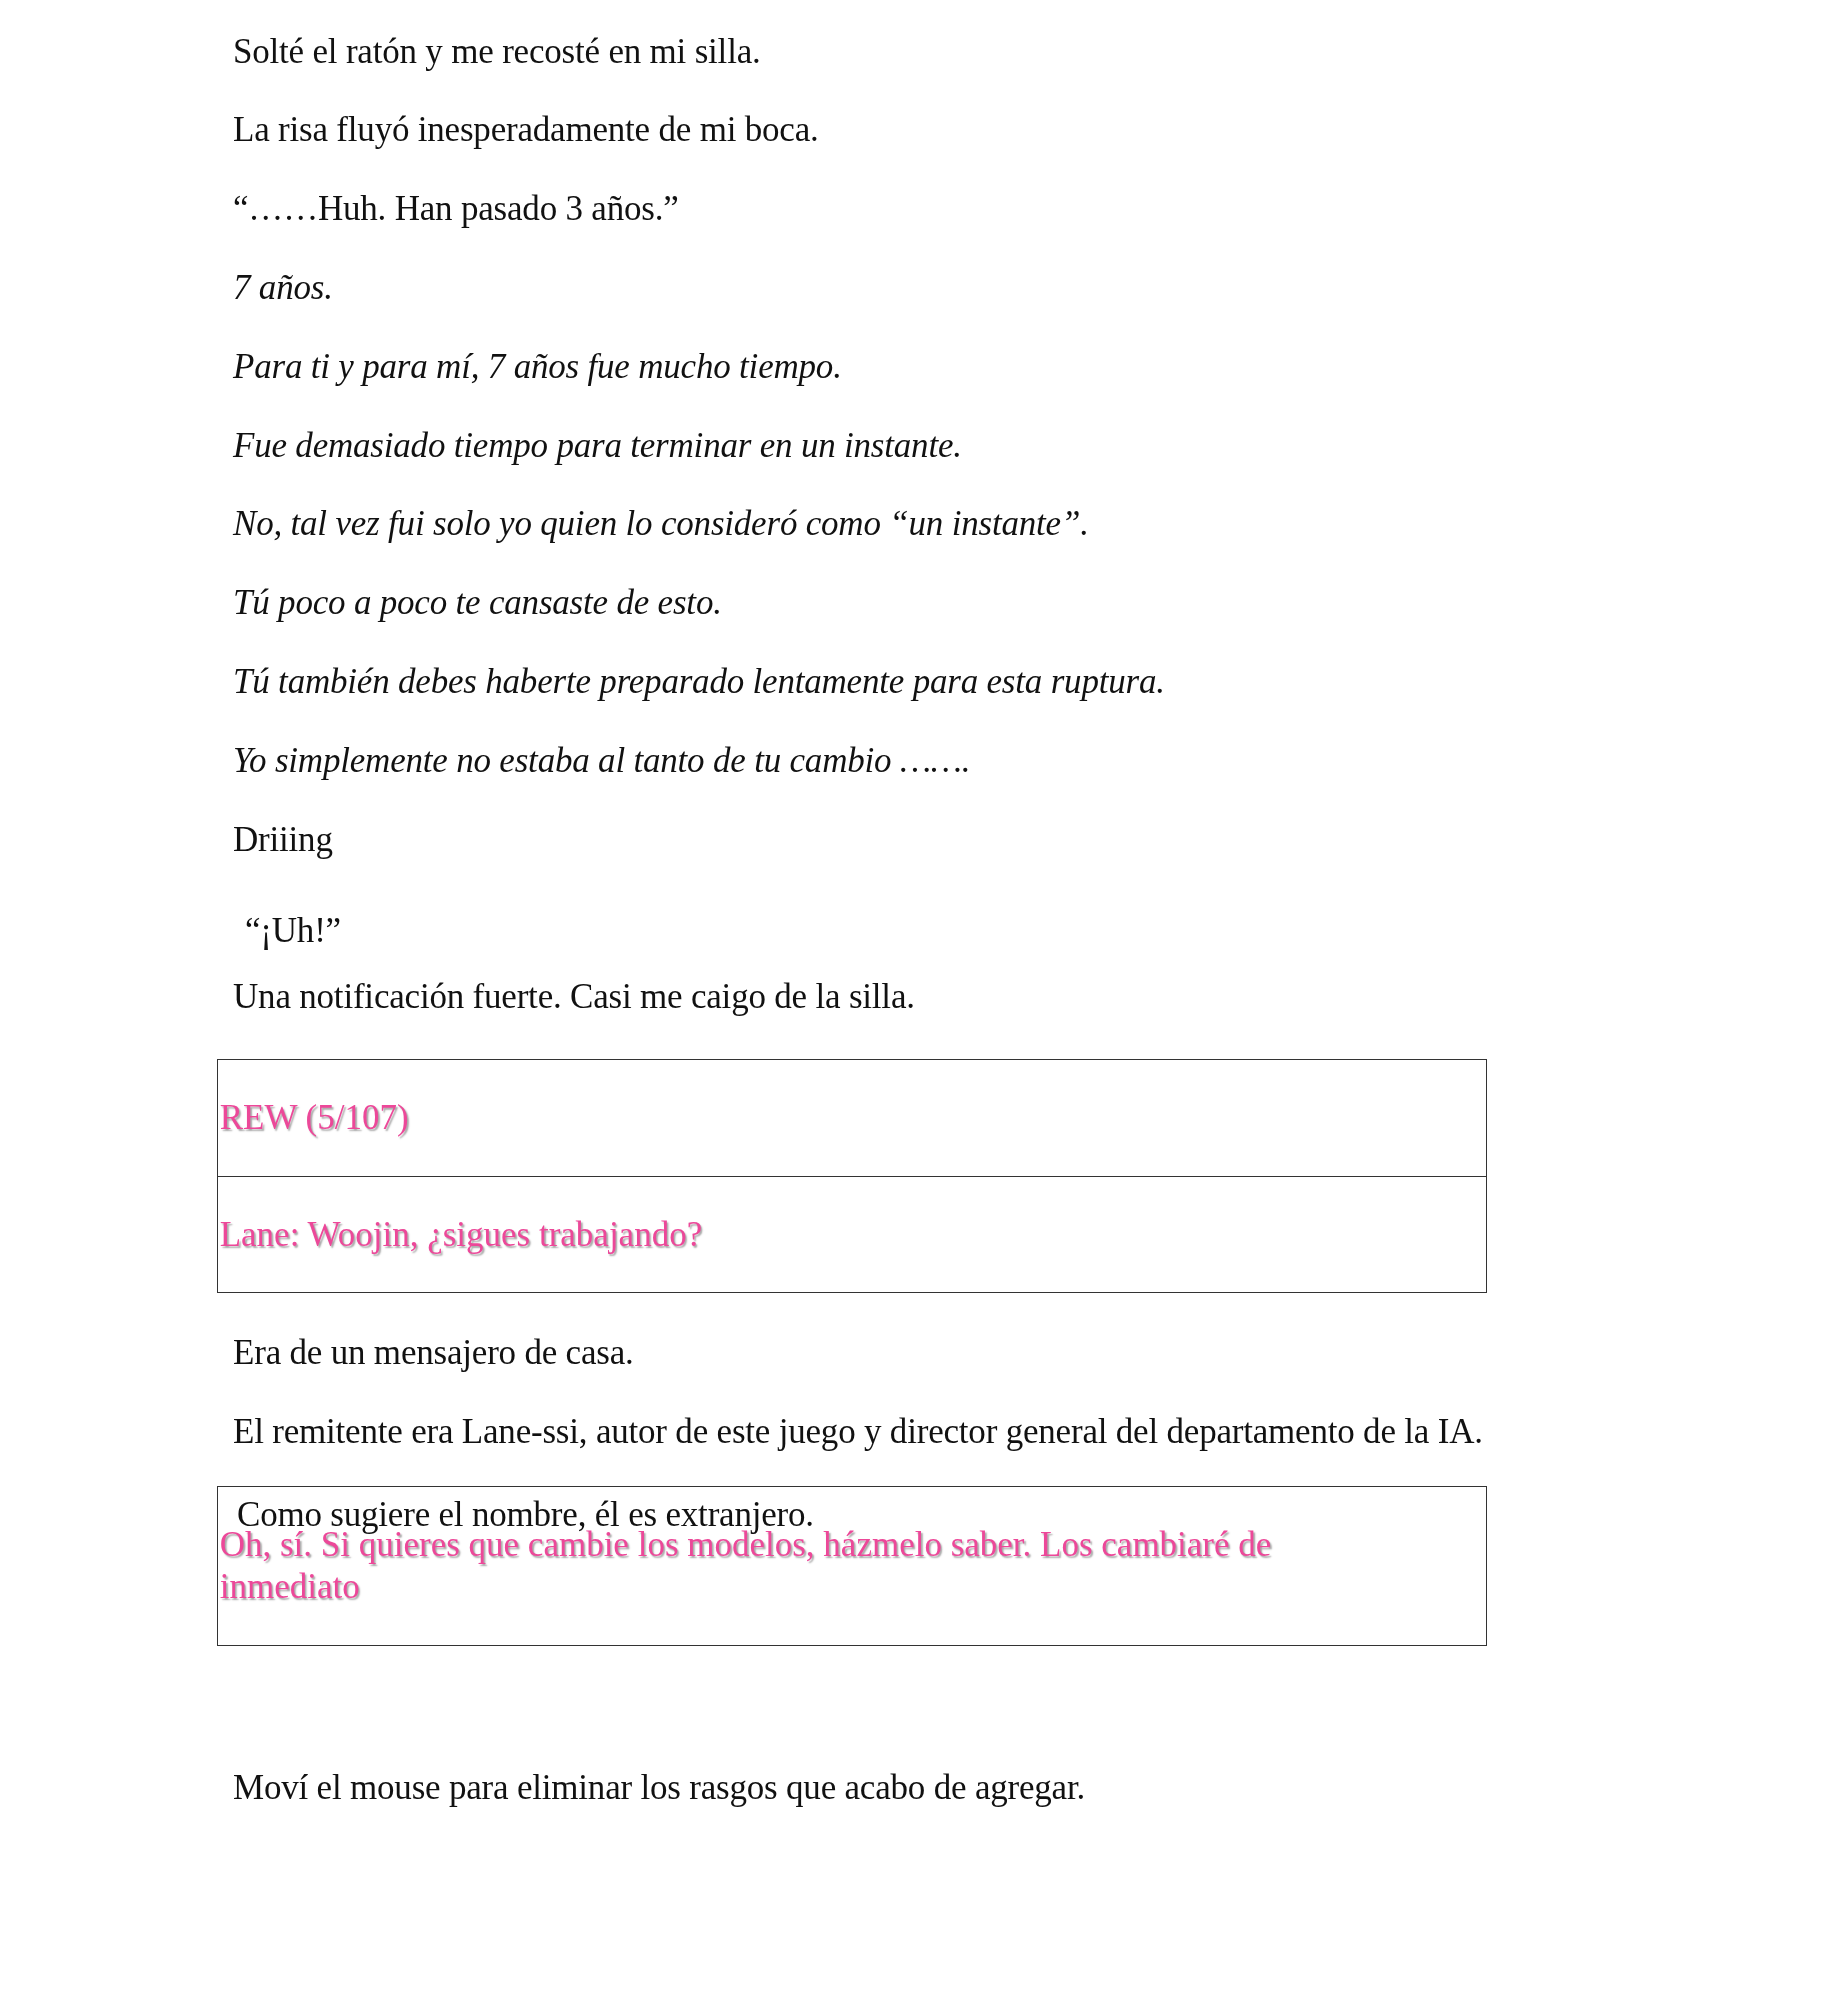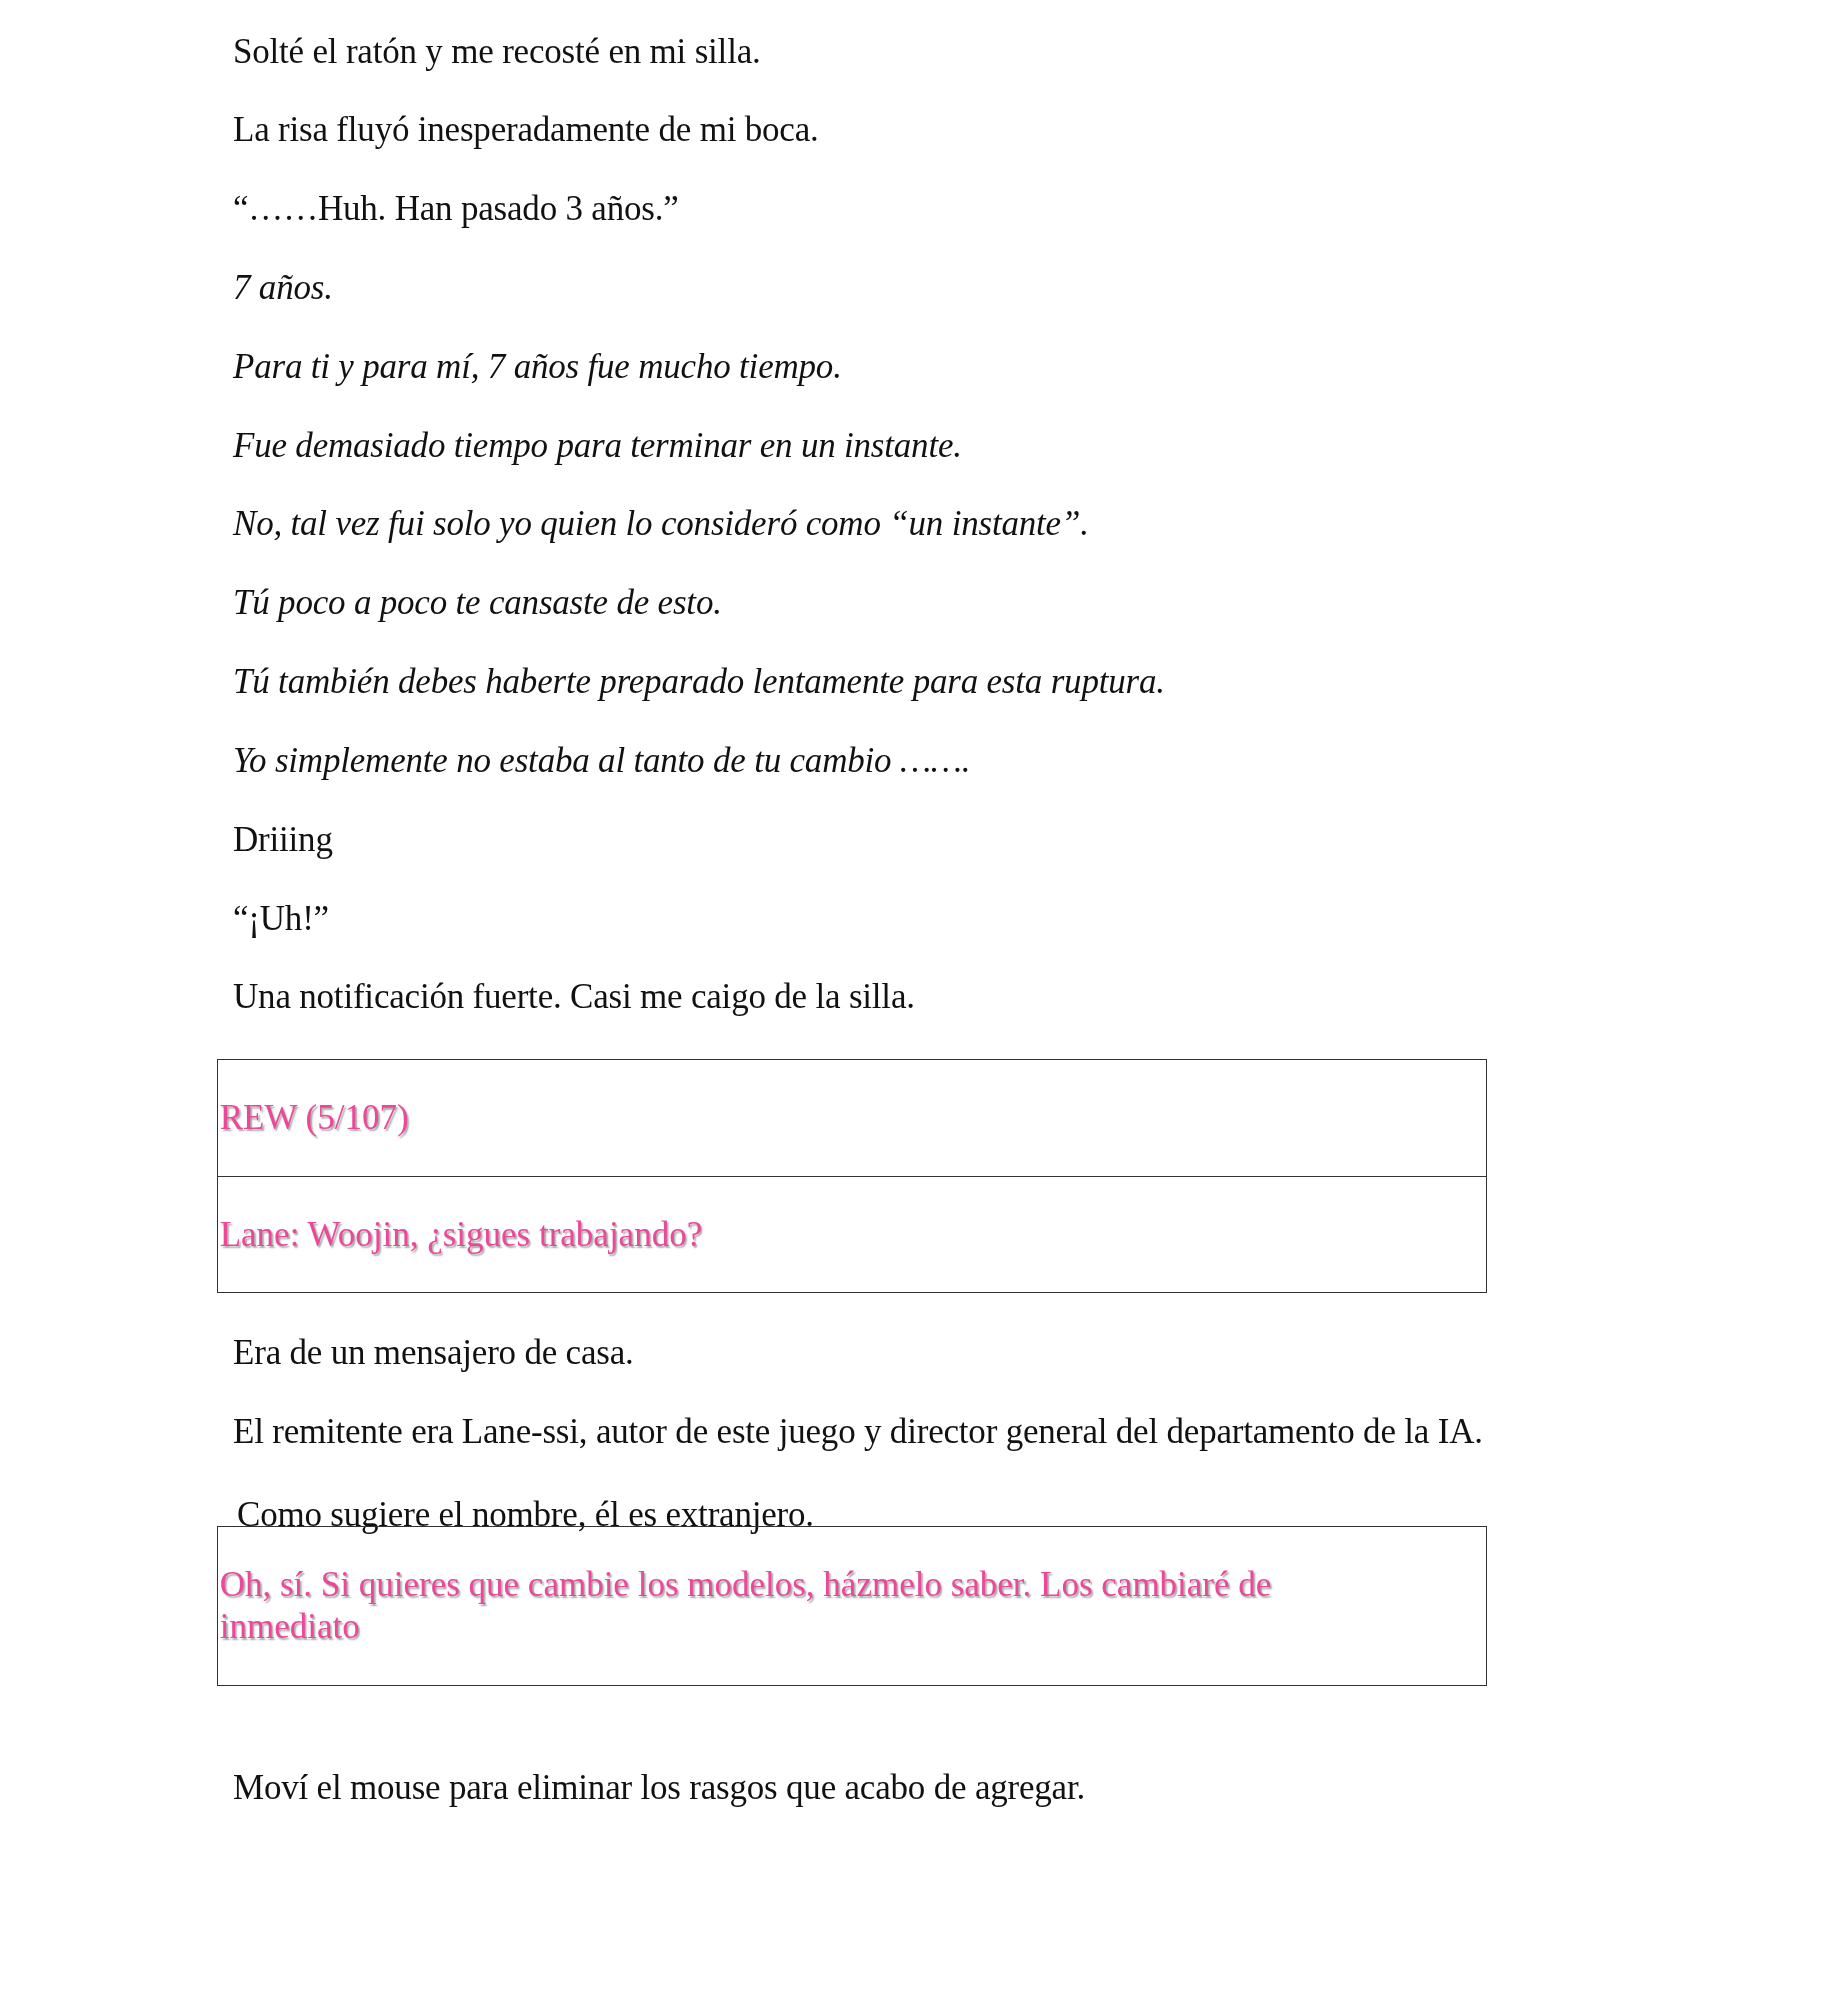--- a/index.html
+++ b/index.html
@@ -66,32 +66,32 @@
   <p class="para" style="top:109px;margin:0;">La risa fluyó inesperadamente de mi boca.</p>
   <p class="para" style="top:188px;margin:0;">“……Huh. Han pasado 3 años.”</p>
   <p class="para italic" style="top:267px;margin:0;">7 años.</p>
   <p class="para italic" style="top:346px;margin:0;">Para ti y para mí, 7 años fue mucho tiempo.</p>
   <p class="para italic" style="top:425px;margin:0;">Fue demasiado tiempo para terminar en un instante.</p>
   <p class="para italic" style="top:503px;margin:0;">No, tal vez fui solo yo quien lo consideró como “un instante”.</p>
   <p class="para italic" style="top:582px;margin:0;">Tú poco a poco te cansaste de esto.</p>
   <p class="para italic" style="top:661px;margin:0;">Tú también debes haberte preparado lentamente para esta ruptura.</p>
   <p class="para italic" style="top:740px;margin:0;">Yo simplemente no estaba al tanto de tu cambio …….</p>
   <p class="para" style="top:819px;margin:0;">Driiing</p>
-  <p class="para" style="top:898px;margin:0;">“¡Uh!”</p>
+  <p class="para" style="top:898px;margin:12px;">“¡Uh!”</p>
   <p class="para" style="top:976px;margin:0;">Una notificación fuerte. Casi me caigo de la silla.</p>
 
   <div class="box box1" style="top:1059px;">
     <div class="box-cell">REW (5/107)</div>
     <div class="box-cell">Lane: Woojin, ¿sigues trabajando?</div>
   </div>
 
   <p class="para" style="top:1332px;margin:0;">Era de un mensajero de casa.</p>
   <p class="para" style="top:1411px;margin:0;">El remitente era Lane-ssi, autor de este juego y director general del departamento de la IA.</p>
   <p class="para" style="top:1490px;margin:4px;">Como sugiere el nombre, él es extranjero.</p>
 
-  <div class="box box2" style="top:1526px;">
+  <div class="box box2" style="top:1486px;">
     <div class="box-cell">Oh, sí. Si quieres que cambie los modelos, házmelo saber. Los cambiaré de inmediato</div>
   </div>
 
   <p class="para" style="top:1767px;margin:0;">Moví el mouse para eliminar los rasgos que acabo de agregar.</p>
 
 </div>
 
 
 </body></html>

